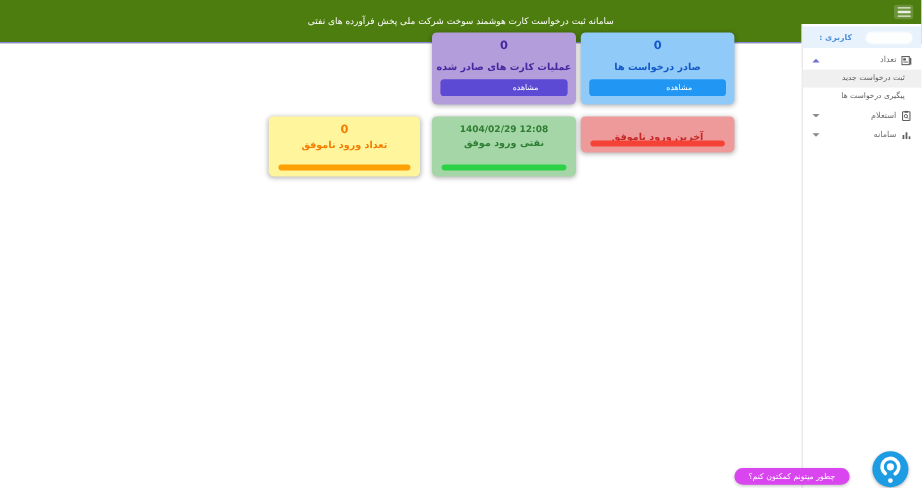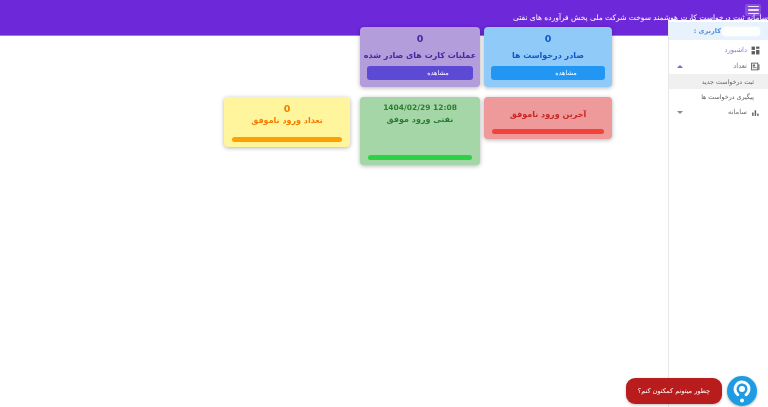--- a/index.html
+++ b/index.html
@@ -7,43 +7,43 @@
   body {
     position:relative;
     background:#ffffff;
     font-family:"DejaVu Sans", sans-serif;
     direction:rtl;
   }
 
   
   .topbar {
     position:absolute; top:0; left:0; right:0; height:36px;
-    background:#6d28d9;
+    background:#4d7c0f;
     border-bottom:1px solid #8c81e0;
-    display:flex; align-items:center; justify-content:flex-start;
+    display:flex; align-items:center; justify-content:center;
   }
   .topbar-title { color:#ffffff; font-size:7.5px; letter-spacing:.1px; }
   .hamburger {
     position:absolute; right:7px; top:4px;
     width:16px; height:12px; border-radius:2px;
     background:rgba(255,255,255,.18);
     display:flex; flex-direction:column; justify-content:center; gap:2px;
     padding:0 2.5px; cursor:pointer; border:none;
   }
   .hamburger i { display:block; height:1.5px; background:rgba(255,255,255,.85); border-radius:1px; }
 
   
   .sidebar {
     position:absolute; top:20px; right:0; width:100px; bottom:0;
     background:#ffffff; border-left:1px solid #e7e7e7;
   }
   .userbar {
     margin-top:2px; height:18px; background:#e7f2fc;
     display:flex; align-items:center; justify-content:flex-end;
-    gap:1px; padding:0 8px; flex-direction:row-reverse;
+    gap:12px; padding:0 8px; flex-direction:row-reverse;
   }
   .userbar-label { color:#4a90d9; font-size:6.5px; font-weight:bold; }
   .user-redacted { width:38px; height:9px; background:#fdfefe; border-radius:4px; box-shadow:0 0 3px #fff; }
 
   .nav { padding-top:2px; }
   .nav-item {
     height:16px; display:flex; align-items:center; gap:4px;
     padding:0 8px; cursor:pointer; color:#6f6f6f; font-size:6.8px;
   }
   .nav-item svg { flex:0 0 auto; }
@@ -74,35 +74,35 @@
   .card-btn {
     position:absolute; bottom:7px; left:7px; right:7px; height:14px;
     border:none; border-radius:3px; color:#ffffff; font-size:6.5px;
     font-family:"DejaVu Sans", sans-serif; cursor:pointer;
     display:flex; align-items:center; justify-content:center;padding-left:36px;
   }
   .card-bar { position:absolute; bottom:5px; left:8px; right:8px; height:5px; border-radius:2.5px; }
 
   .c-requests { right:156px; top:7px;  width:128px; height:60px; background:#90caf9; color:#1358c8; }
   .c-issued   { right:288px; top:7px;  width:120px; height:60px; background:#b39ddb; color:#4527a0; }
-  .c-failed   { right:156px; top:77px; width:128px; height:42px; background:#ef9a9a; color:#c62828; }
-  .c-success  { right:288px; top:77px; width:120px; height:68px; background:#a5d6a7; color:#2e7d32; }
+  .c-failed   { right:156px; top:77px; width:128px; height:30px; background:#ef9a9a; color:#c62828; }
+  .c-success  { right:288px; top:77px; width:120px; height:50px; background:#a5d6a7; color:#2e7d32; }
   .c-failcnt  { right:418px; top:77px; width:126px; height:50px; background:#fff59d; color:#f57c00; }
 
   .btn-blue   { background:#2196f3; }
   .btn-purple { background:#5c49d4; }
   .bar-red    { background:#f44336; }
   .bar-green  { background:#2bd245; }
   .bar-orange { background:#ffa000; }
   .c-failed .card-title { padding-top:13px; }
 
   
   .chat-pill {
-    position:absolute; bottom:3px; right:46px; height:26px;
-    background:#b91c1c; color:#fff; border:none; border-radius:9px;
+    position:absolute; bottom:3px; right:60px; height:14px;
+    background:#d946ef; color:#fff; border:none; border-radius:9px;
     padding:0 12px; font-size:6.5px; font-family:"DejaVu Sans", sans-serif;
     cursor:pointer; box-shadow:0 1px 3px rgba(0,0,0,.25);
     display:flex; align-items:center;
   }
   .chat-logo {
     position:absolute; bottom:1px; right:11px; width:30px; height:30px;
     border-radius:50%; background:#1d9be3; cursor:pointer;
     display:flex; align-items:center; justify-content:center;
     box-shadow:0 1px 3px rgba(0,0,0,.3);
   }
@@ -153,44 +153,45 @@
 </main>
 
 <aside class="sidebar">
   <div class="userbar">
     <span class="userbar-label">کاربری :</span>
     <span class="user-redacted"></span>
   </div>
 
   <nav class="nav">
 
-    <div class="nav-item active">
-      <svg width="9" height="9" viewBox="0 0 16 16">
-        <rect x="1" y="1" width="6" height="6" fill="#5f5f5f"></rect>
-        <rect x="9" y="1" width="6" height="4" fill="#5f5f5f"></rect>
-        <rect x="1" y="9" width="6" height="6" fill="#5f5f5f"></rect>
-        <rect x="9" y="7" width="6" height="8" fill="#5f5f5f"></rect>
-      </svg>
-      <span class="lbl">داشبورد</span>
-    </div>
 
     <div class="nav-item">
       <svg width="9" height="9" viewBox="0 0 16 16">
         <rect x="1" y="2" width="11" height="12" fill="none" stroke="#5f5f5f" stroke-width="1.6"></rect>
         <rect x="3" y="4.5" width="4" height="3.5" fill="#5f5f5f"></rect>
         <rect x="3" y="9.5" width="7" height="1.4" fill="#5f5f5f"></rect>
         <rect x="13" y="4" width="2" height="10" fill="#5f5f5f"></rect>
       </svg>
       <span class="lbl">تعداد</span>
       <span class="caret up"></span>
     </div>
 
     <div class="nav-sub current">ثبت درخواست جدید</div>
     <div class="nav-sub">پیگیری درخواست ها</div>
 
+    <div class="nav-item">
+      <svg width="9" height="9" viewBox="0 0 16 16">
+        <rect x="2" y="2" width="11" height="13" rx="1" fill="none" stroke="#5f5f5f" stroke-width="1.6"></rect>
+        <rect x="5" y="0.5" width="5" height="3" rx="0.8" fill="#5f5f5f"></rect>
+        <circle cx="7" cy="8.5" r="2.4" fill="none" stroke="#5f5f5f" stroke-width="1.4"></circle>
+        <line x1="8.8" y1="10.3" x2="10.8" y2="12.3" stroke="#5f5f5f" stroke-width="1.4"></line>
+      </svg>
+      <span class="lbl">استعلام</span>
+      <span class="caret down"></span>
+    </div>
 
     <div class="nav-item">
       <svg width="9" height="9" viewBox="0 0 16 16">
         <rect x="2" y="8" width="2.6" height="6" fill="#5f5f5f"></rect>
         <rect x="6.5" y="4" width="2.6" height="10" fill="#5f5f5f"></rect>
         <rect x="11" y="10" width="2.6" height="4" fill="#5f5f5f"></rect>
       </svg>
       <span class="lbl">سامانه</span>
       <span class="caret down"></span>
     </div>

